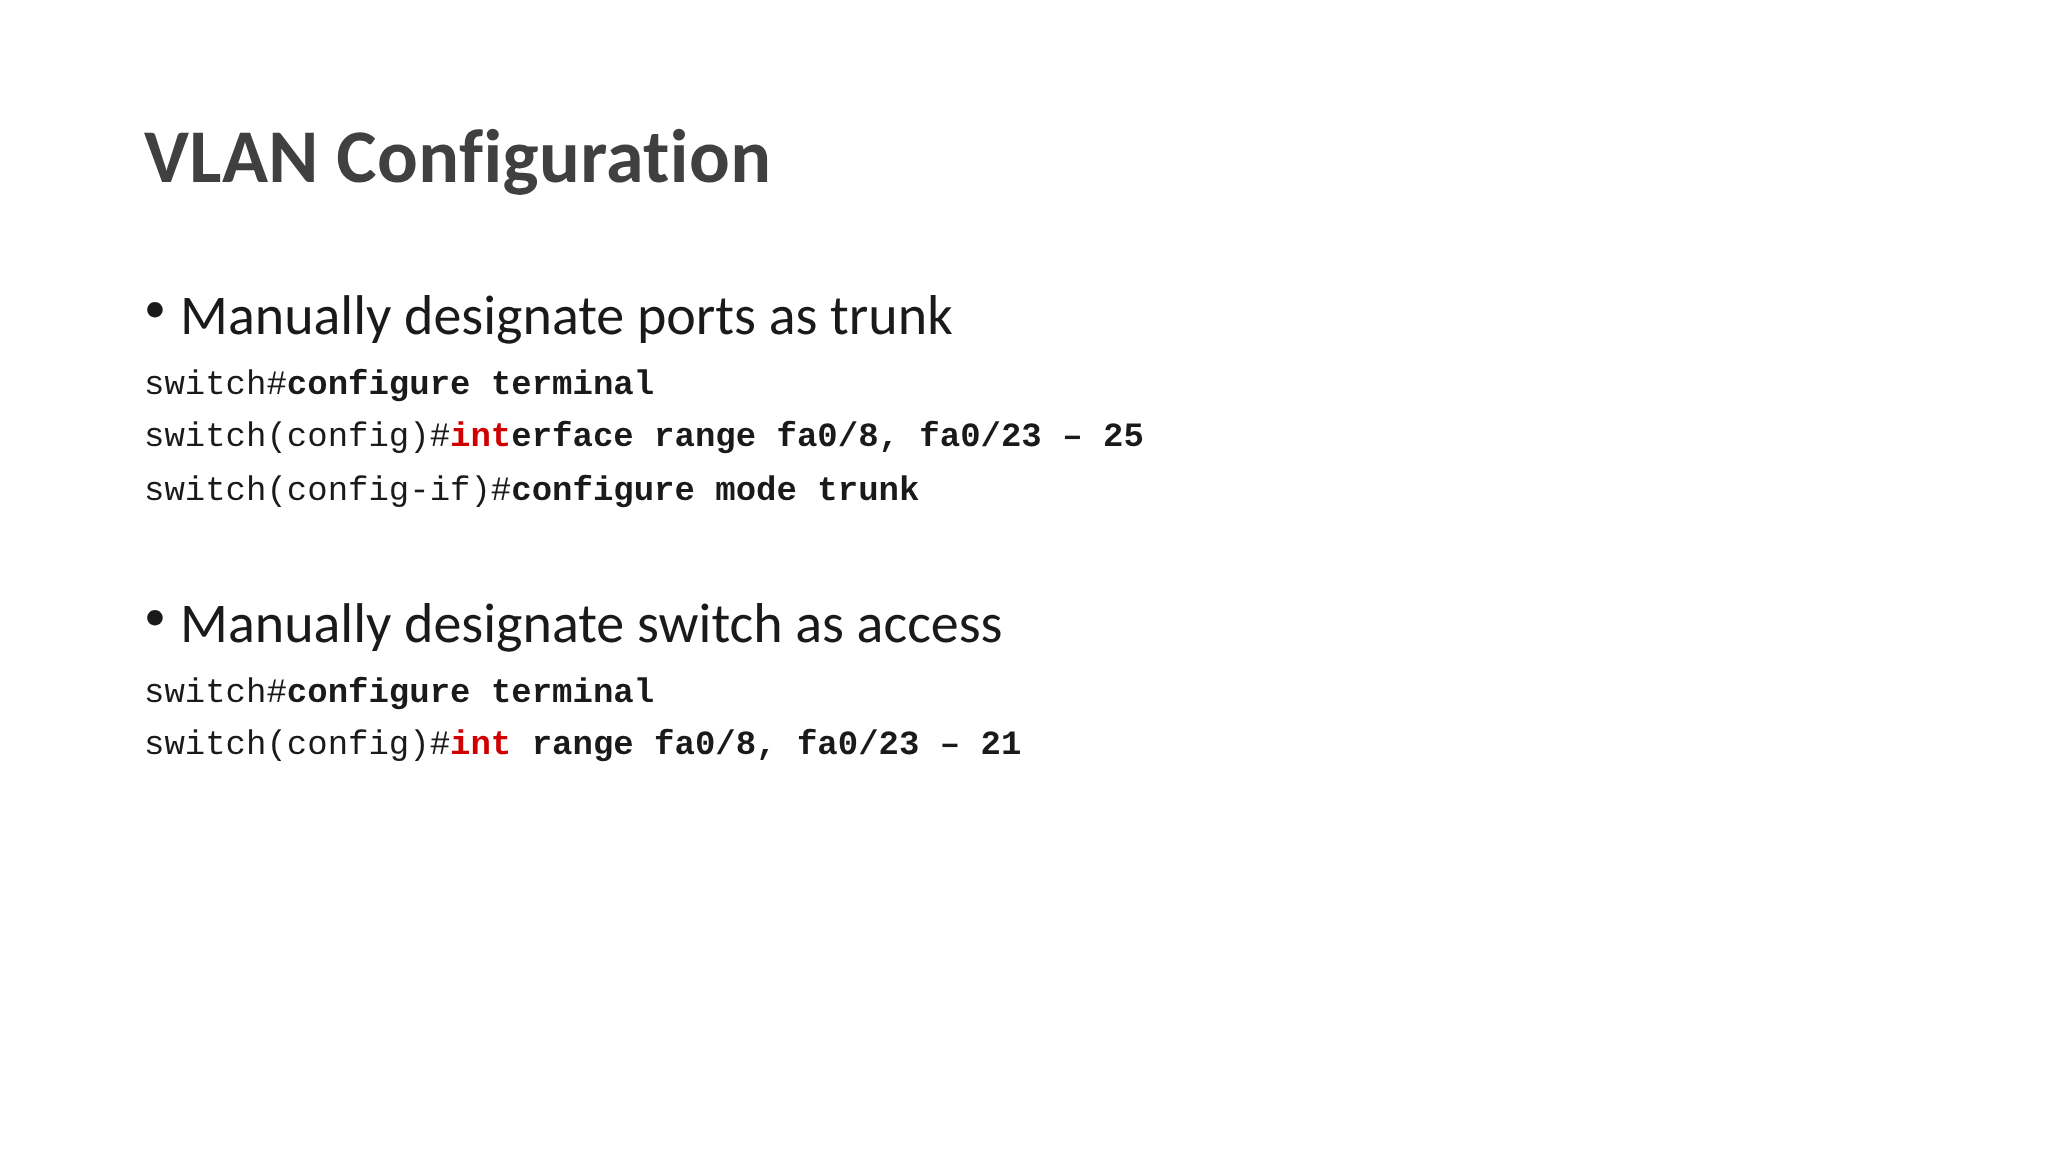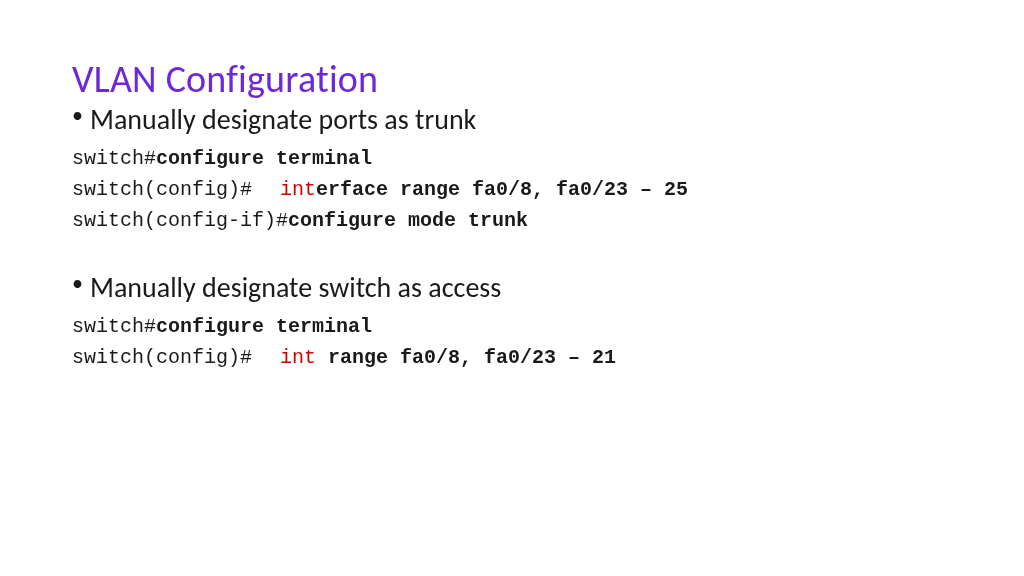--- a/index.html
+++ b/index.html
@@ -7,49 +7,50 @@
       width: 1024px;
       height: 576px;
       background: #ffffff;
       font-family: Calibri, "Segoe UI", Arial, sans-serif;
       color: #333333;
       padding: 56px 72px 40px 72px;
       overflow: hidden;
     }
     h1 {
       font-size: 38px;
-      font-weight: 400;
-      color: #6d28d9;
+      font-weight: 700;
+      color: #404040;
+      margin-bottom: 38px;
       letter-spacing: 0.2px;
     }
     .bullet {
       font-size: 28px;
       color: #1a1a1a;
       margin-bottom: 6px;
       position: relative;
       padding-left: 18px;
       font-weight: 400;
     }
     .bullet::before {
       content: "•";
       position: absolute;
       left: 0;
       top: 0;
       font-size: 22px;
     }
     .code-line {
       font-family: "Courier New", Courier, monospace;
-      font-size: 20px;
+      font-size: 17px;
       color: #1a1a1a;
       line-height: 1.55;
       white-space: pre;
     }
     .prompt { font-weight: 400; }
     .cmd-bold { font-weight: 700; }
-    .cmd-red { color: #d00000; font-weight: 400; margin-left: 28px; }
+    .cmd-red { color: #d00000; font-weight: 700; }
     .block { margin-bottom: 34px; }
   </style>
 </head>
 <body>
 
 <h1>VLAN Configuration</h1>
 
 <div class="block">
   <div class="bullet">Manually designate ports as trunk</div>
   <div class="code-line"><span class="prompt">switch#</span><span class="cmd-bold">configure terminal</span></div>

